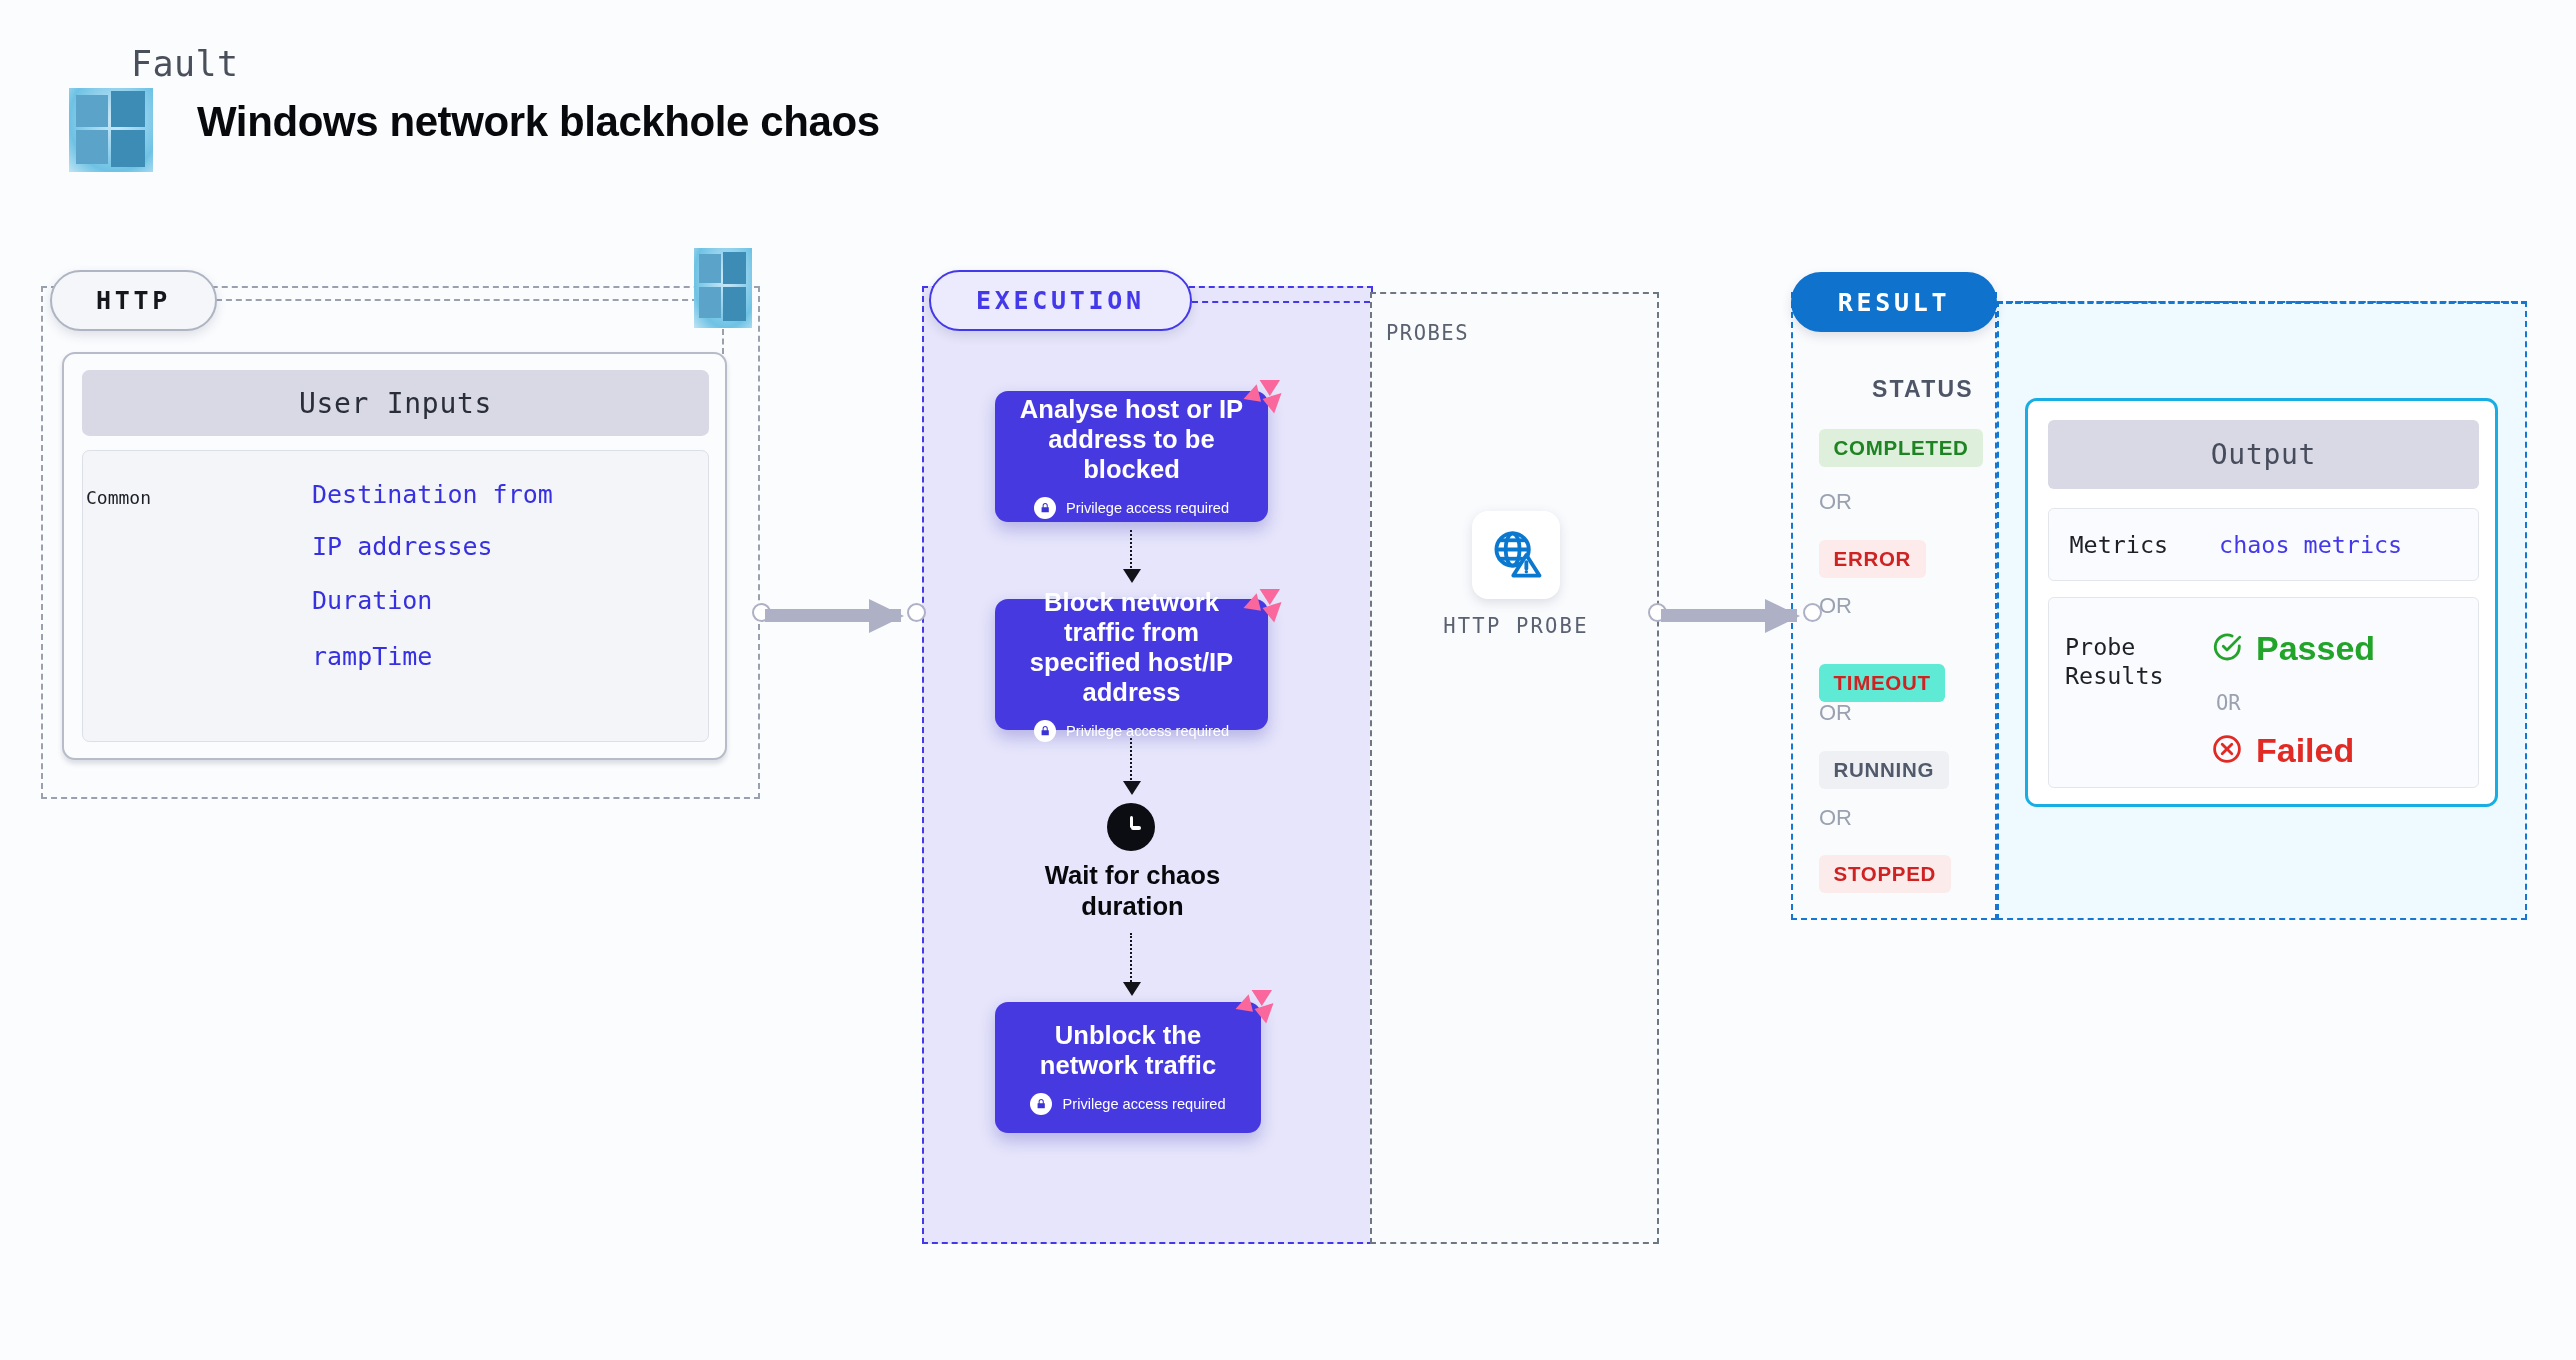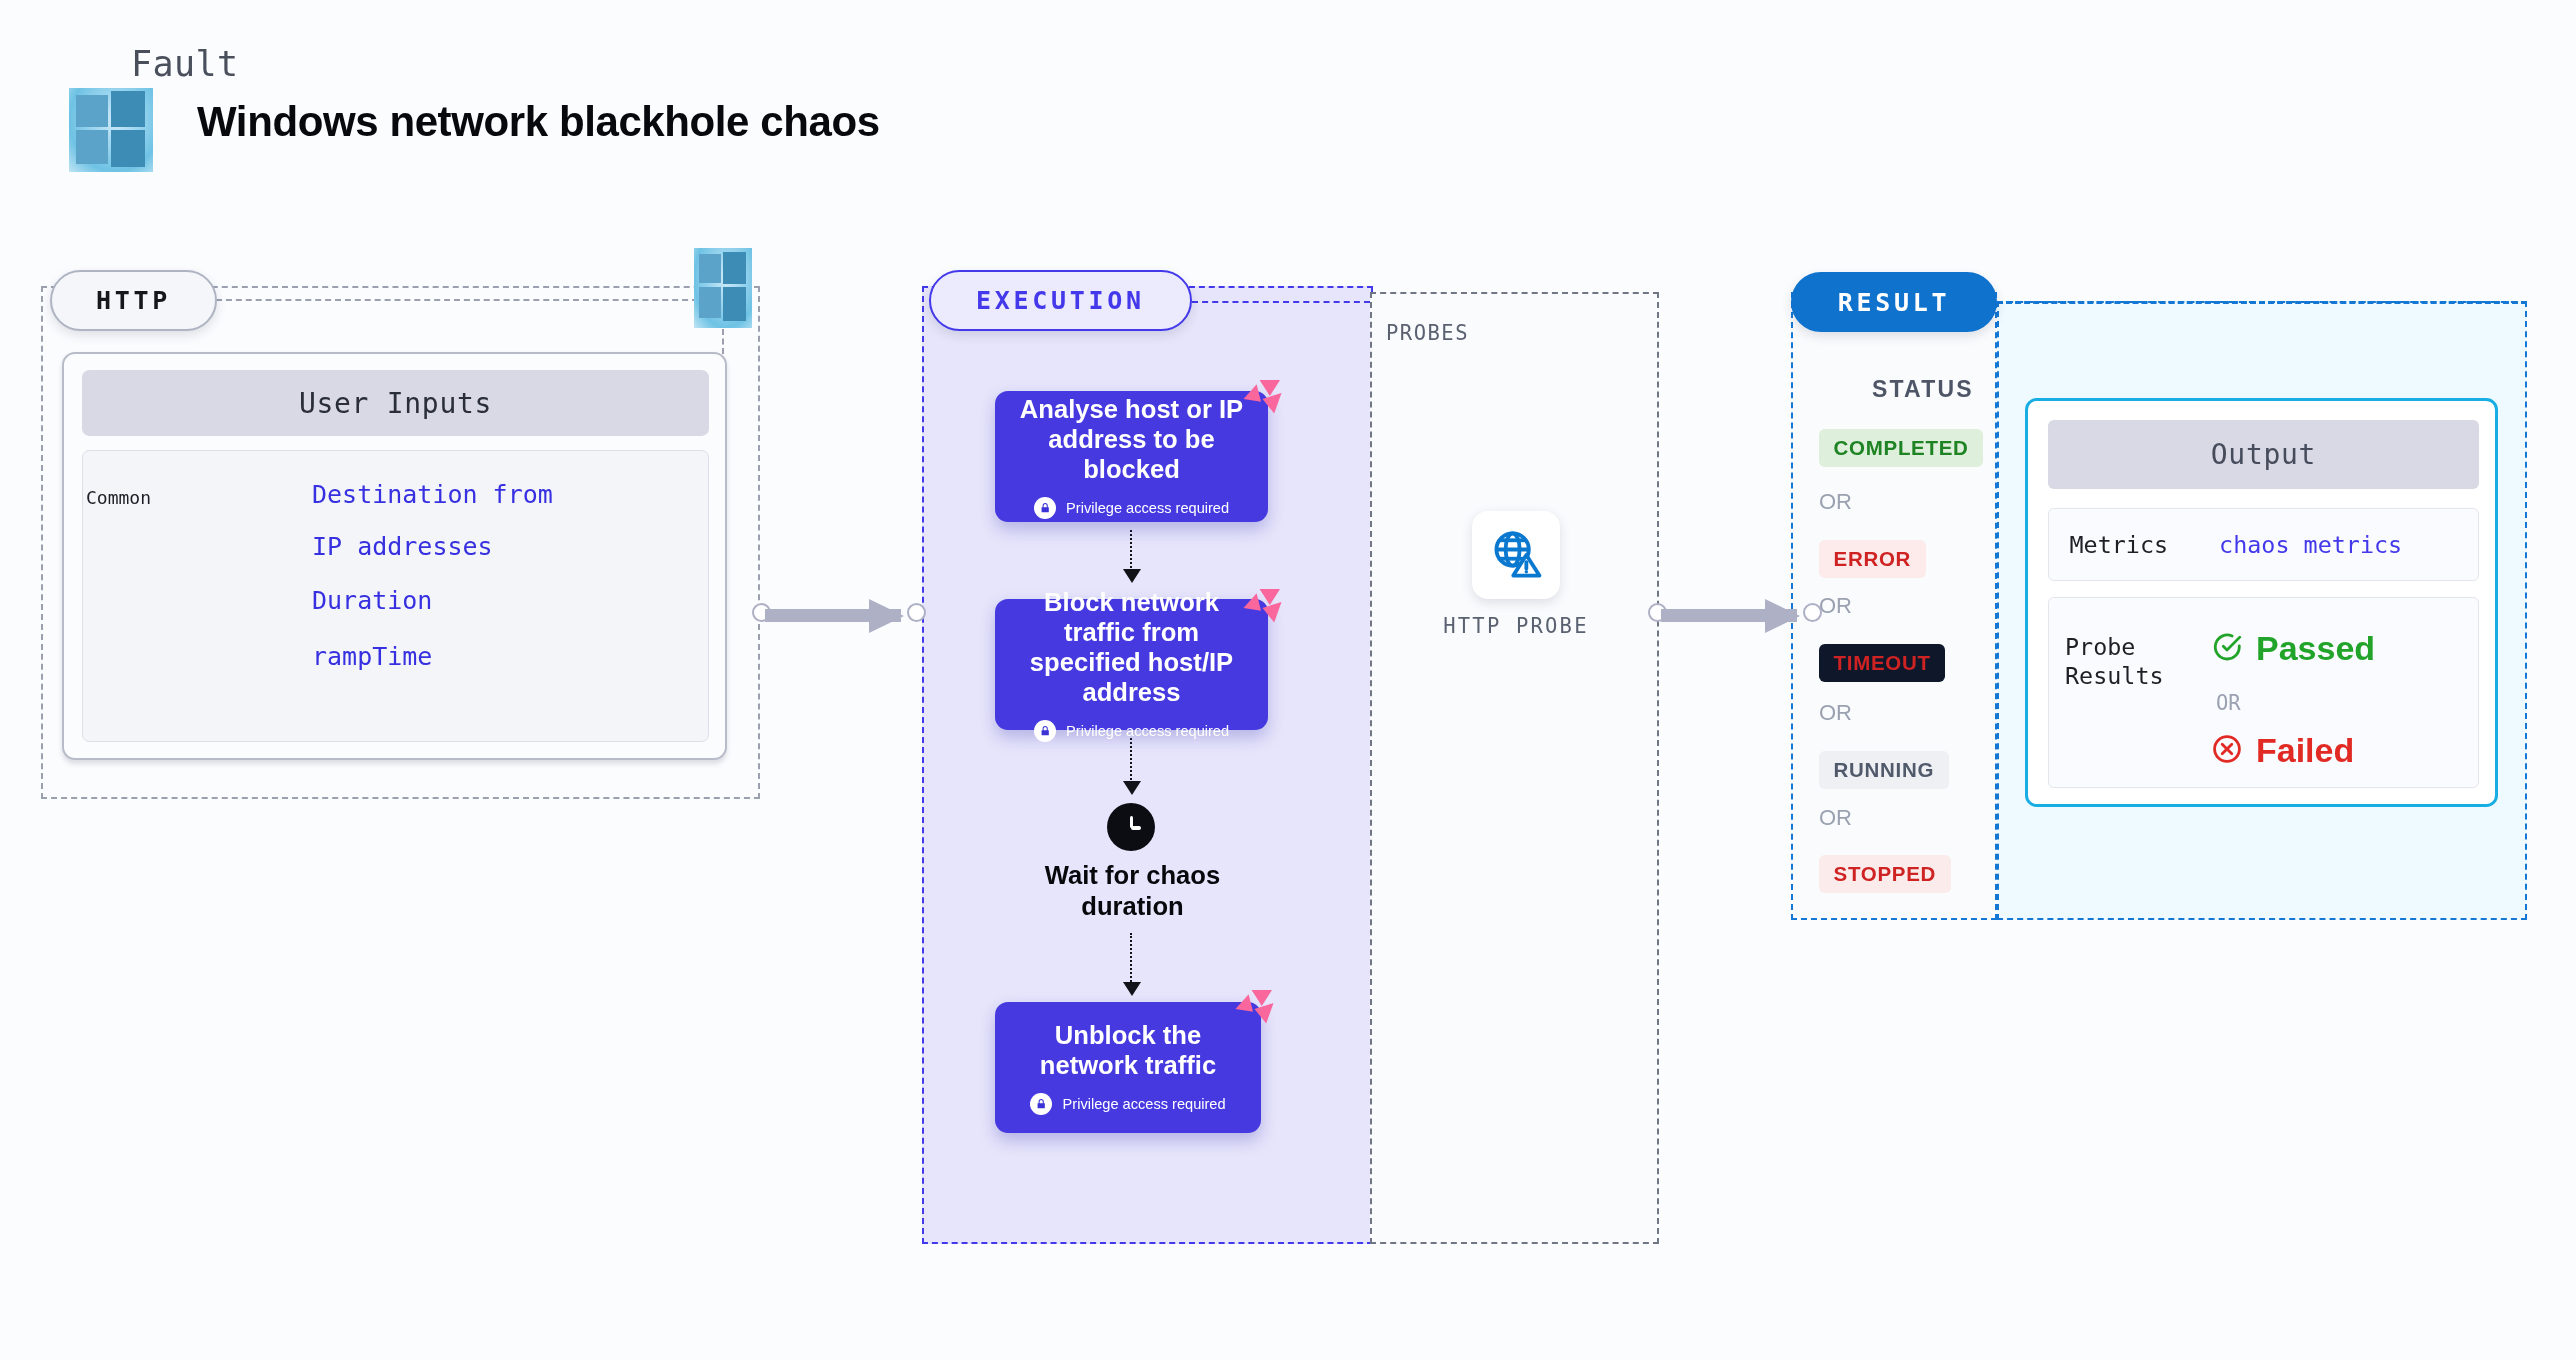--- a/index.html
+++ b/index.html
@@ -602,21 +602,21 @@
 <div id="result-pill" class="phase-pill">
   <span>RESULT</span>
 </div>
 
 <div id="status-label">STATUS</div>
 
 <div class="status-badge" style="top:429px; background:#deefdb; color:#1e8323;">COMPLETED</div>
 <div class="or-text" style="top:489px;">OR</div>
 <div class="status-badge" style="top:540px; background:#fcebea; color:#cf2222;">ERROR</div>
 <div class="or-text" style="top:593px;">OR</div>
-<div class="status-badge" style="top:644px; background:#0f172a; color:#cf2222;">TIMEOUT</div>
+<div class="status-badge" style="top:664px; background:#5eead4; color:#cf2222;">TIMEOUT</div>
 <div class="or-text" style="top:700px;">OR</div>
 <div class="status-badge" style="top:751px; background:#eef0f4; color:#515a6b;">RUNNING</div>
 <div class="or-text" style="top:805px;">OR</div>
 <div class="status-badge" style="top:855px; background:#fbeceb; color:#cf2222;">STOPPED</div>
 
 <div id="output-card">
   <div id="output-header">Output</div>
 
   <div id="metrics-row">
     <span class="mono-key" style="margin-left:20.5px;">Metrics</span>

